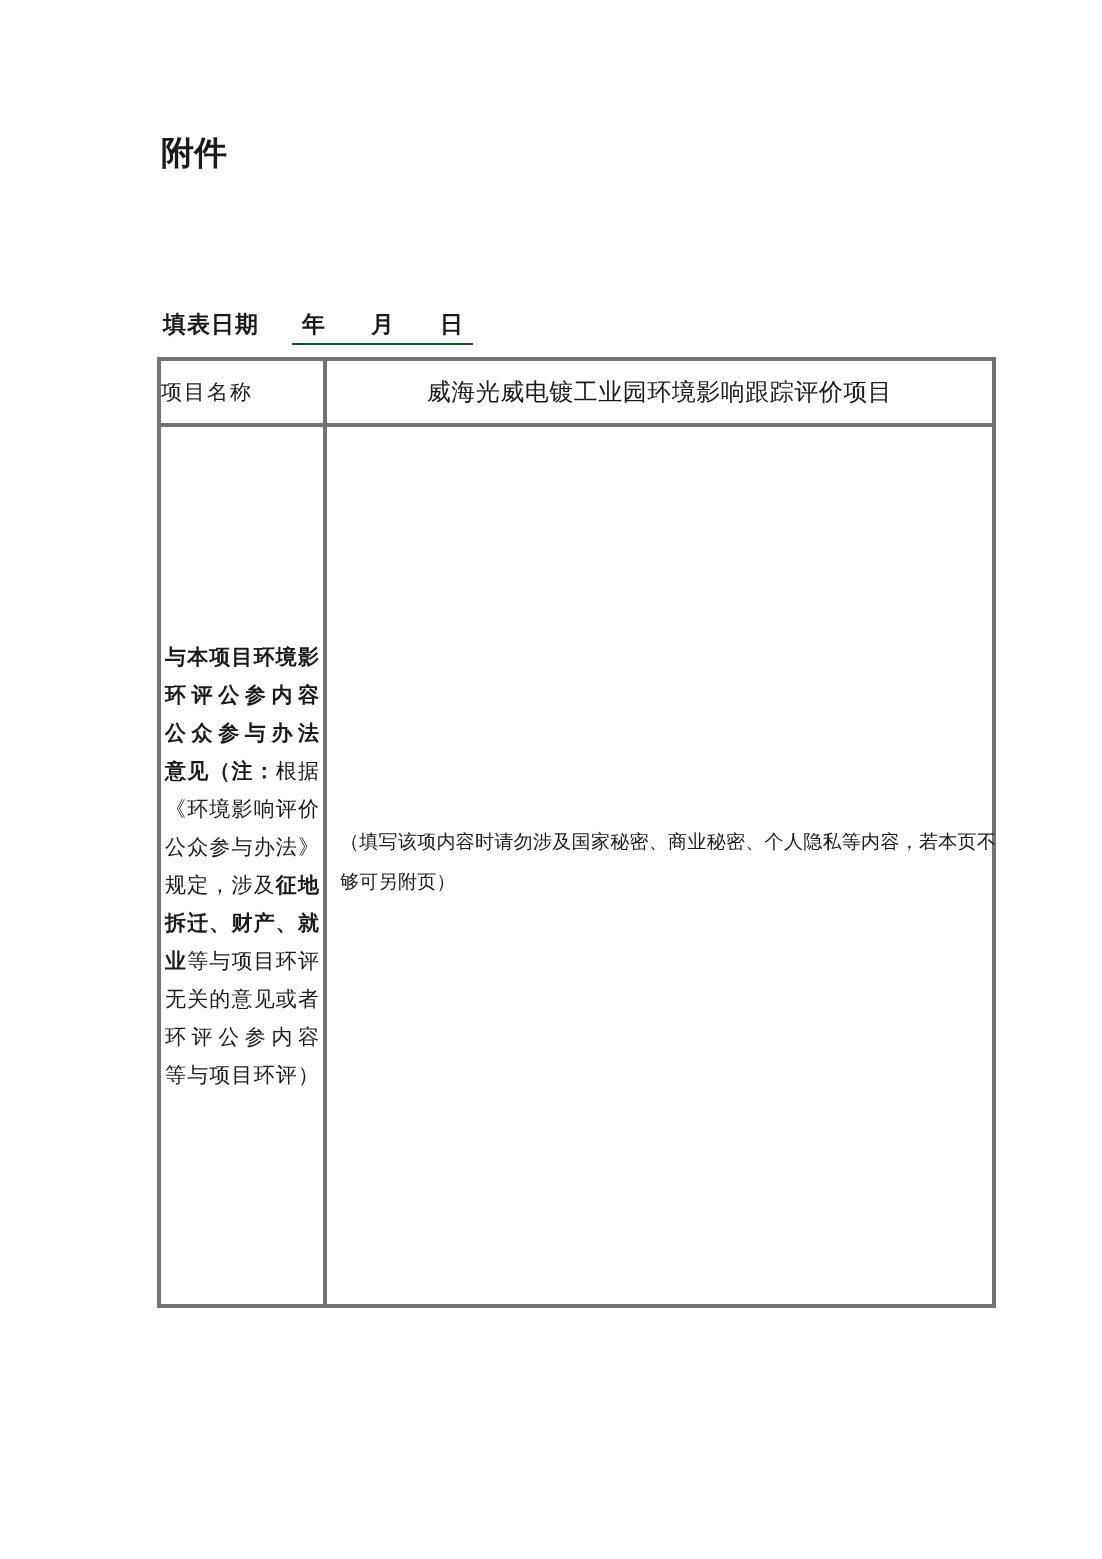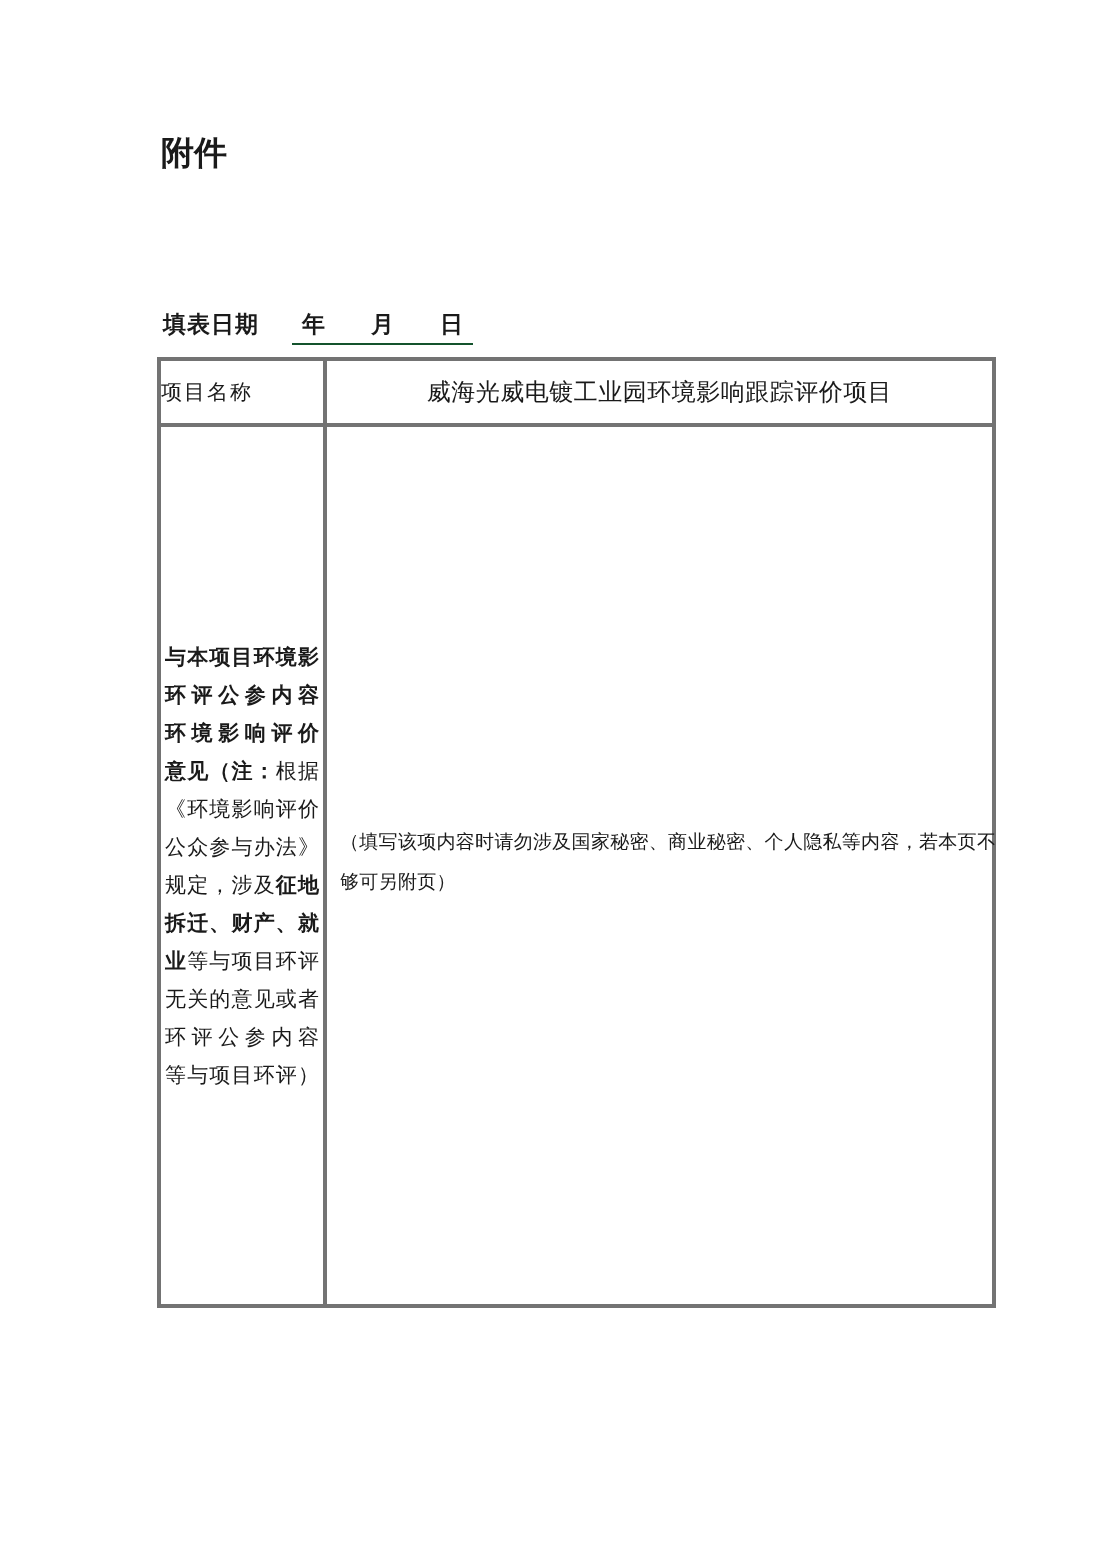--- a/index.html
+++ b/index.html
@@ -128,21 +128,21 @@
     <tbody>
         <tr>
       <td class="project-label-cell">项目名称</td>
       <td class="project-value-cell">威海光威电镀工业园环境影响跟踪评价项目</td>
     </tr>
     <tr>
       <td class="topic-cell">
         <div class="topic-lines">
           <div class="topic-line"><span></span><span class="b">与本项目环境影</span><span></span></div>
           <div class="topic-line"><span></span><span class="b">环评公参内容</span><span></span></div>
-          <div class="topic-line"><span></span><span class="b">环境影响评价</span><span></span></div>
+          <div class="topic-line"><span></span><span class="b">公众参与办法</span><span></span></div>
           <div class="topic-line"><span></span><span class="b">意见（注：</span><span>根据</span></div>
           <div class="topic-line"><span>《环境影响评价</span><span class="b"></span><span></span></div>
           <div class="topic-line"><span>公众参与办法》</span><span class="b"></span><span></span></div>
           <div class="topic-line"><span>规定，涉及</span><span class="b">征地</span><span></span></div>
           <div class="topic-line"><span></span><span class="b">拆迁、财产、就</span><span></span></div>
           <div class="topic-line"><span></span><span class="b">业</span><span>等与项目环评</span></div>
           <div class="topic-line"><span>无关的意见或者</span><span class="b"></span><span></span></div>
           <div class="topic-line"><span>环评公参内容</span><span class="b"></span><span></span></div>
           <div class="topic-line"><span>等与项目环评）</span><span class="b"></span><span></span></div>
         </div>

